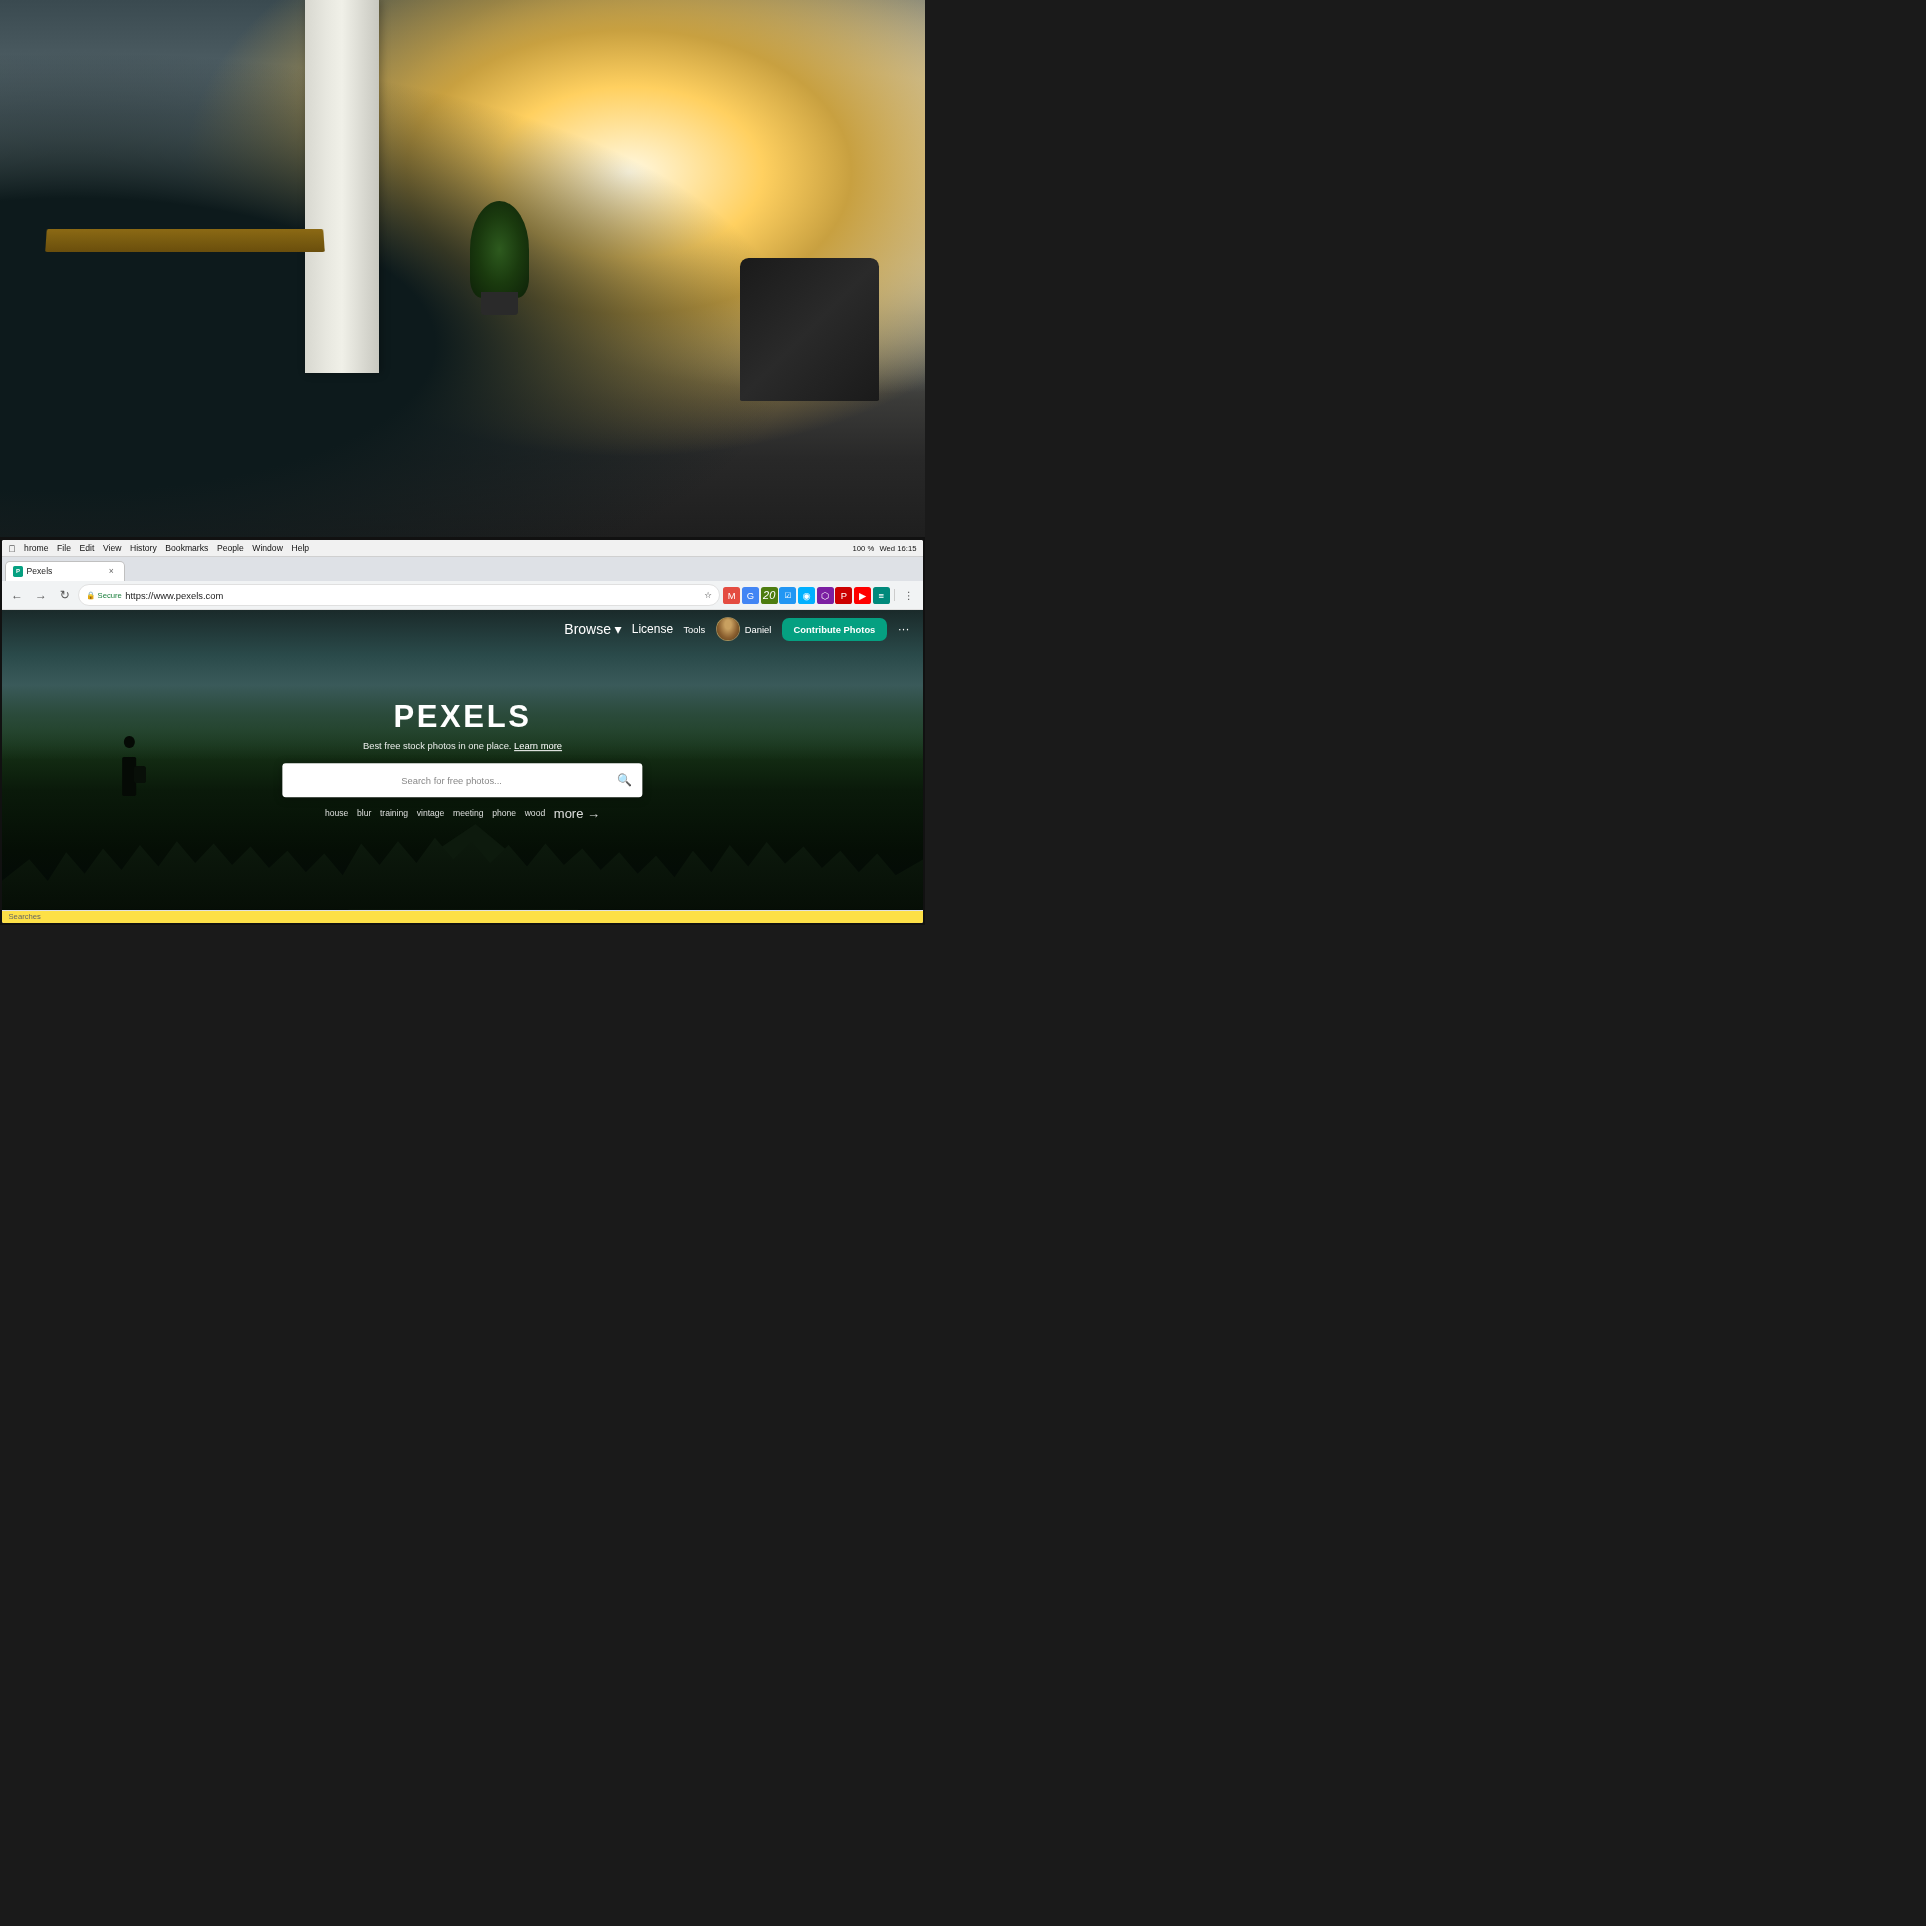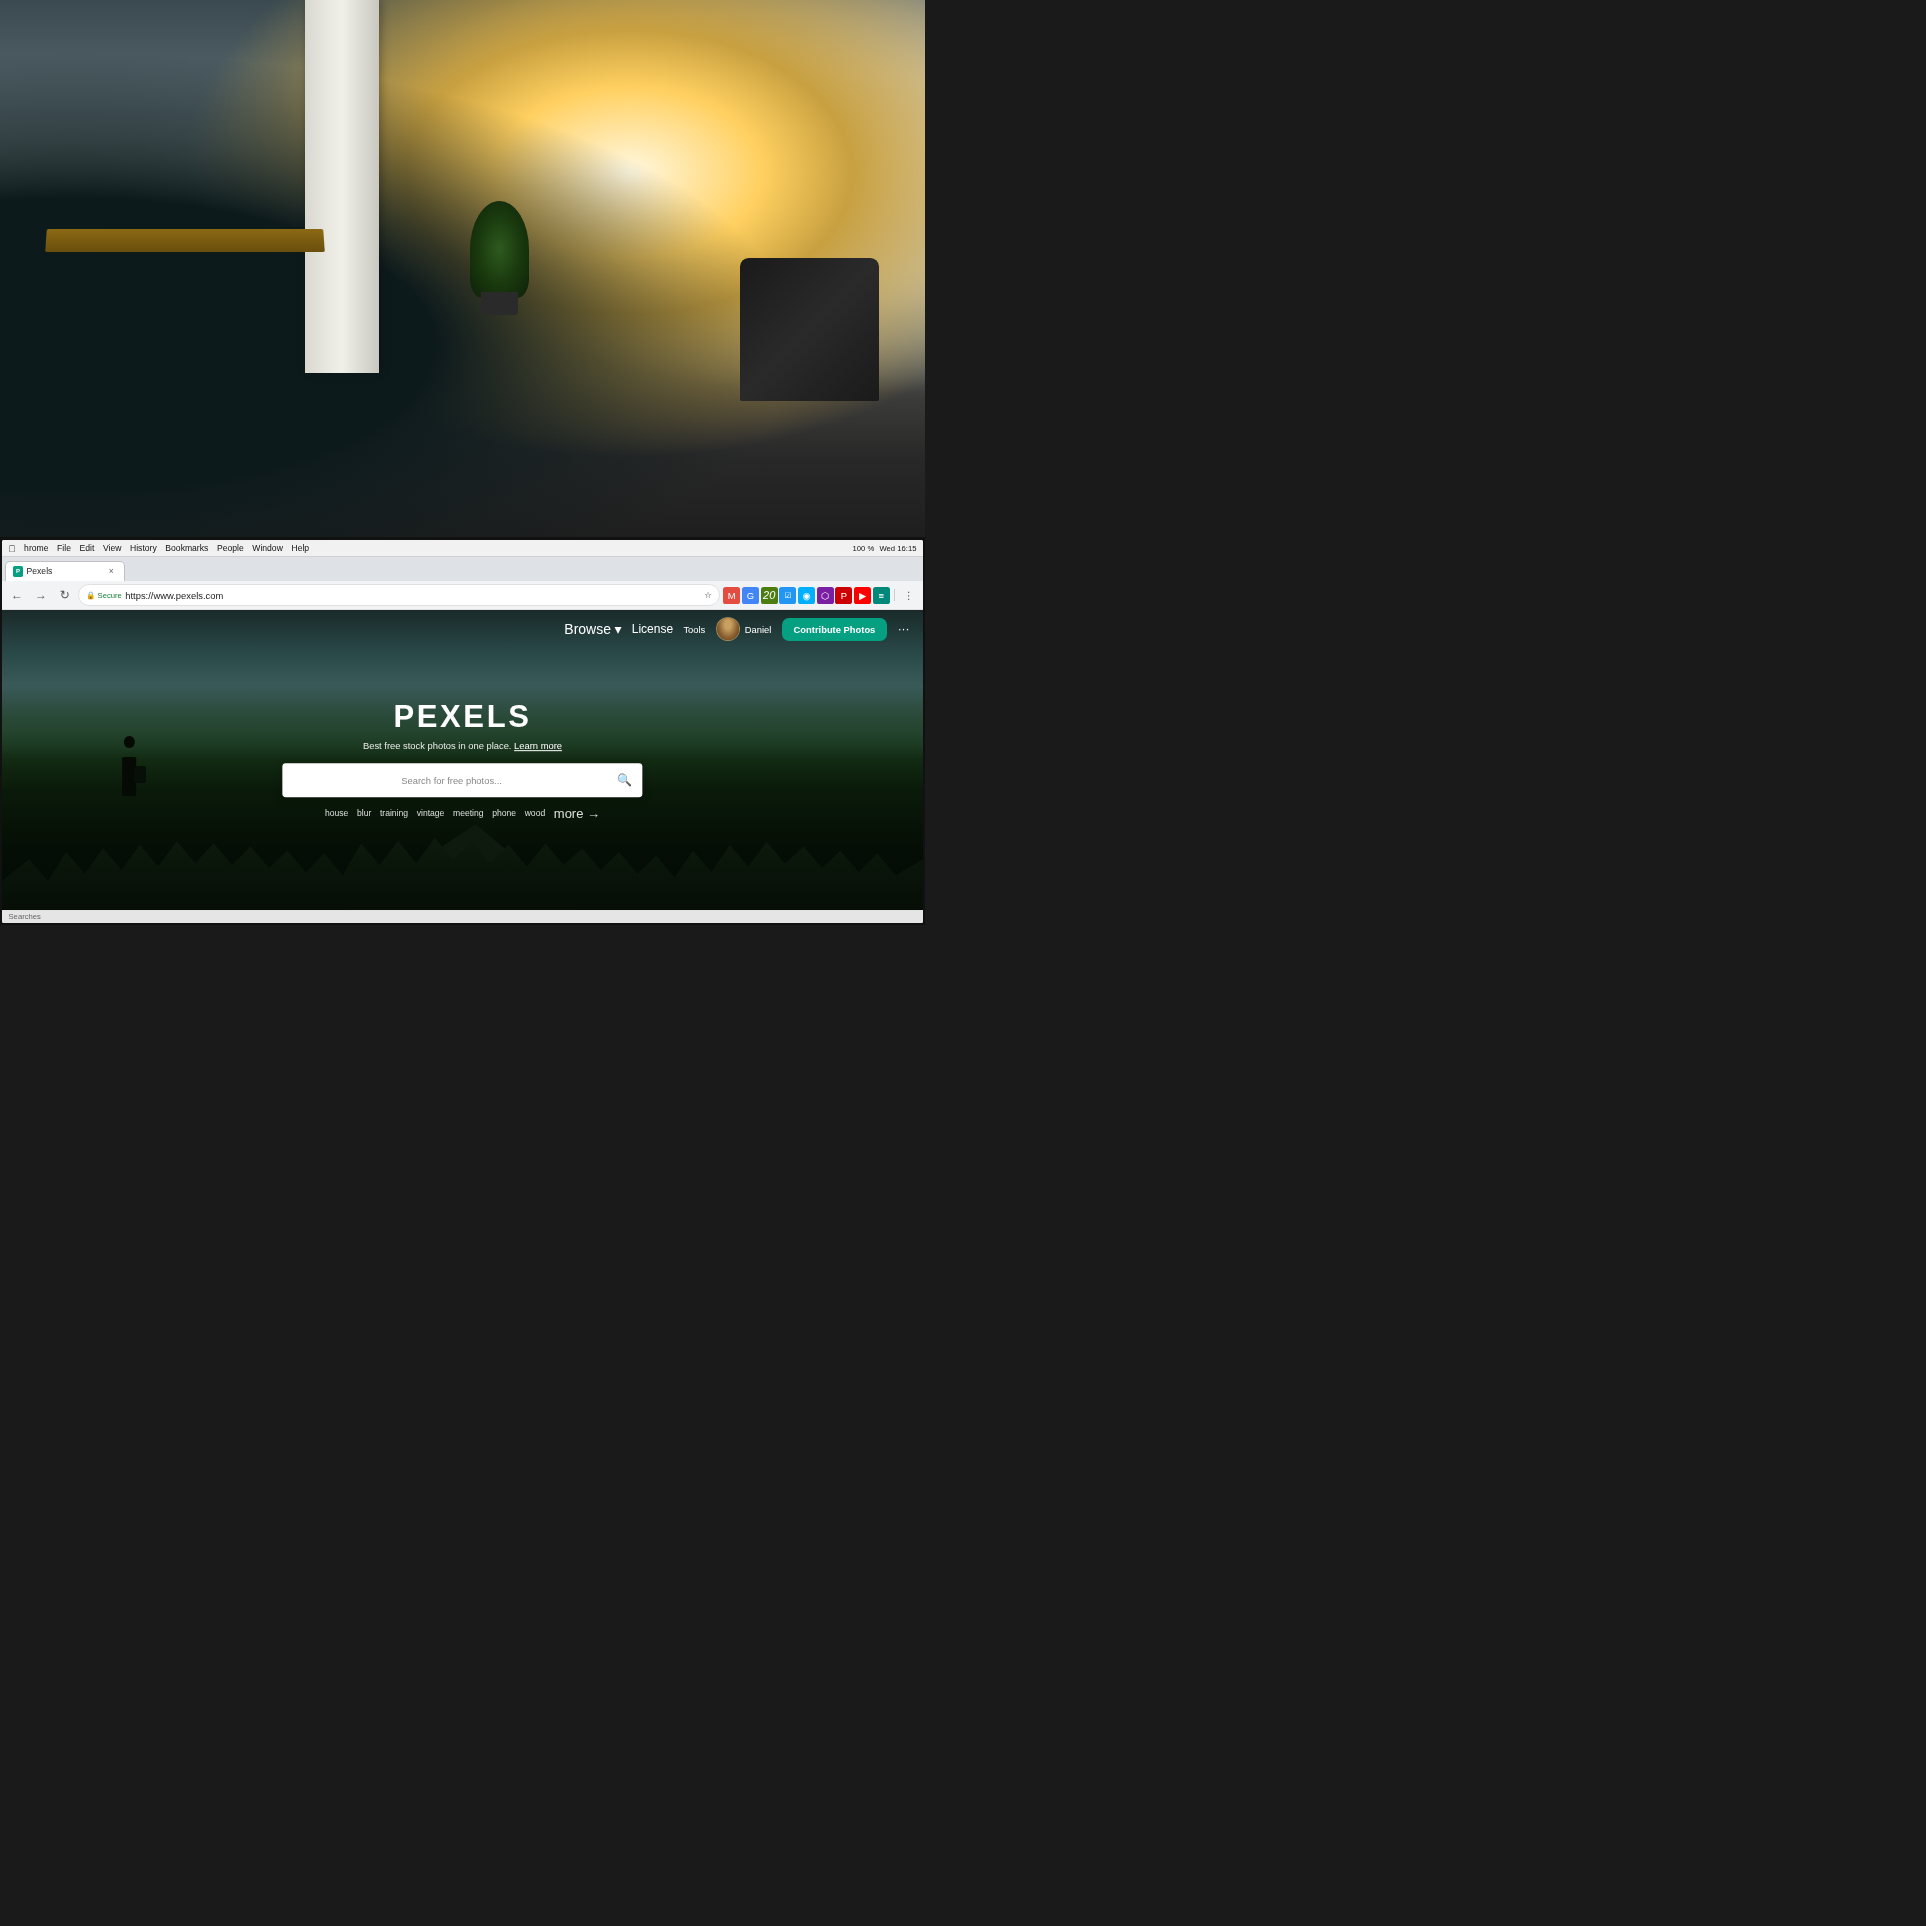--- a/index.html
+++ b/index.html
@@ -605,21 +605,21 @@
     }
 
     .more-arrow {
       font-size: 13px;
       color: rgba(255,255,255,0.85);
     }
 
     
     .status-bar {
       height: 13.7px;
-      background: #e5e5e5;
+      background: #fde047;
       border-top: 0.9px solid #e0e0e0;
       display: flex;
       align-items: center;
       padding: 0 6.8px;
       font-size: 7.7px;
       color: #666;
     }
 
     
     .ext-m { background: #e44c41; color: white; }

